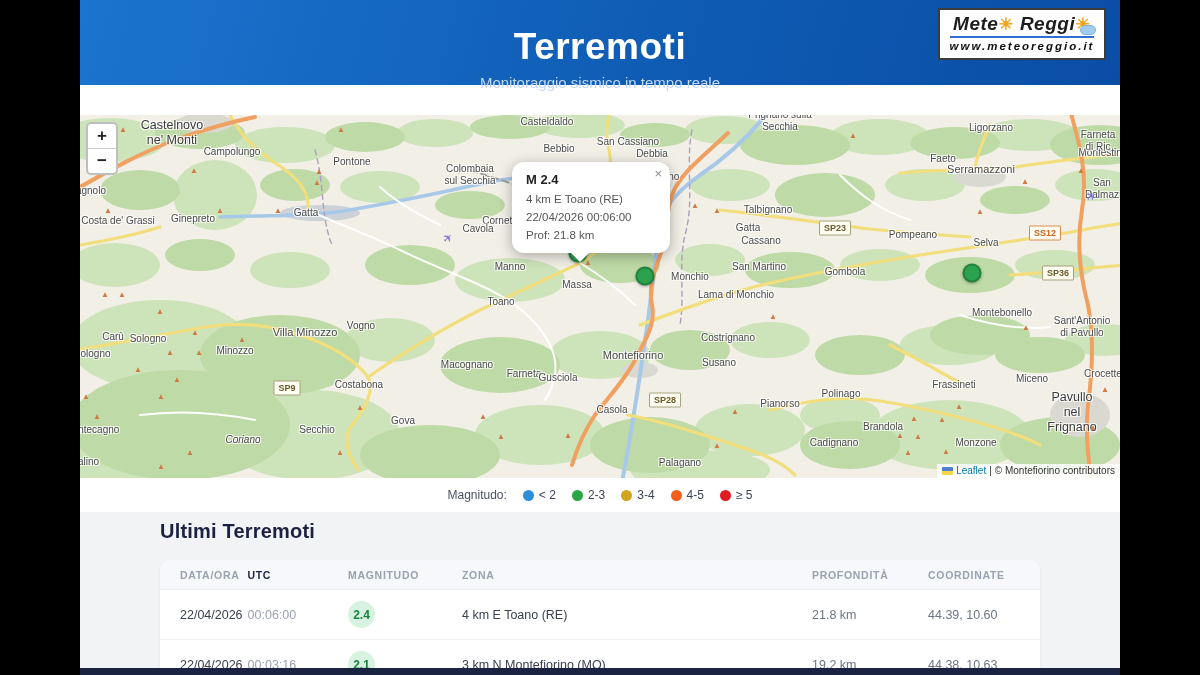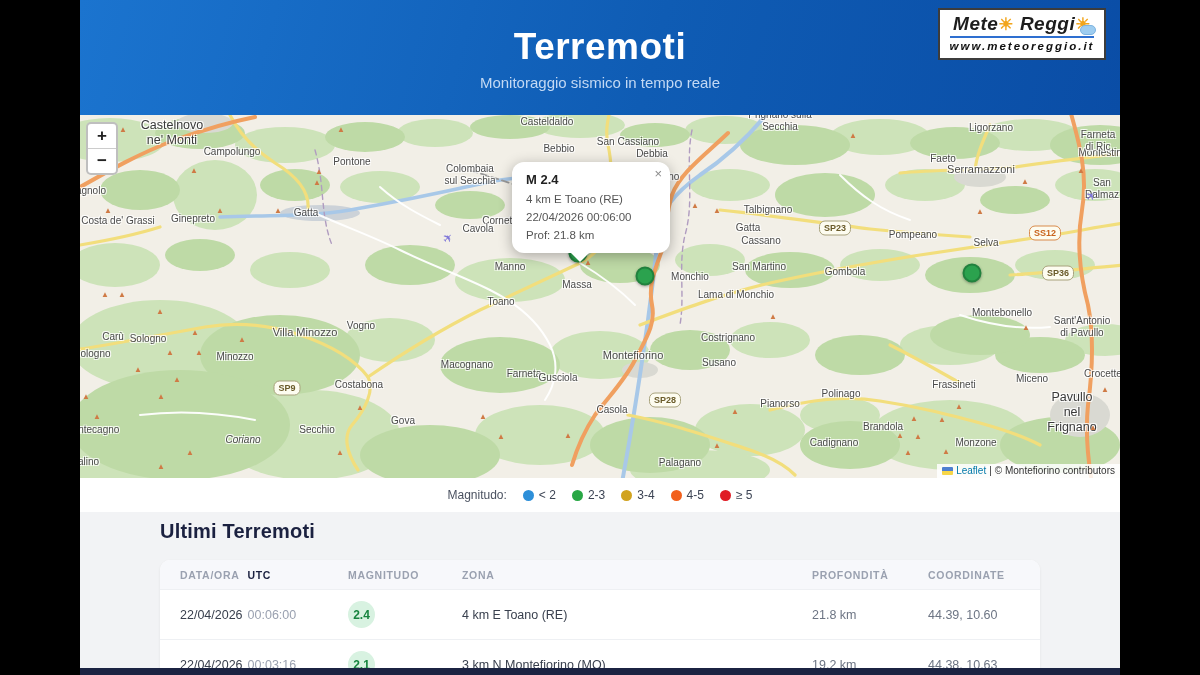--- a/index.html
+++ b/index.html
@@ -1,20 +1,20 @@
 <!DOCTYPE html>
 <html><head>
 <meta charset="utf-8">
 <style>
   html,body{margin:0;padding:0;background:#000;font-family:"Liberation Sans",sans-serif;}
   .frame{position:relative;width:1200px;height:675px;background:#000;overflow:hidden;margin:0 auto;}
   .stage{position:absolute;left:80px;top:0;width:1040px;height:675px;background:#fff;overflow:hidden;}
 
   
-  .hdr{position:absolute;left:0;top:0;width:1040px;height:115px;
+  .hdr{position:absolute;left:0;top:0;width:1040px;height:85px;
        background:linear-gradient(105deg,#1b74cf 0%,#0f5cb4 55%,#0a4da6 100%);
        display:flex;flex-direction:column;align-items:center;justify-content:flex-start;}
   .hdr-title{margin-top:26px;font-size:37px;font-weight:bold;color:#fff;letter-spacing:.5px;}
   .hdr-sub{margin-top:6px;font-size:15px;color:#c3d9f4;}
   .hdr-url{margin-top:5px;font-size:13px;font-weight:bold;color:#eef5fe;}
   .logo{position:absolute;top:8px;right:14px;width:168px;height:52px;background:#fff;
         border:2px solid #3c3c3c;box-sizing:border-box;padding:3px 8px 2px;text-align:center;}
   .logo-line1{font-size:19px;font-weight:800;font-style:italic;color:#1d1d1d;letter-spacing:.5px;white-space:nowrap;}
   .logo-sun{color:#f2a51b;font-style:normal;font-size:17px;}
   .logo-cloudwrap{position:relative;display:inline-block;}
@@ -28,21 +28,21 @@
   .map svg{position:absolute;left:0;top:0;}
   .plbl{position:absolute;transform:translate(-50%,-50%);font-size:10px;color:#4a4a4a;
         white-space:pre-line;text-align:center;line-height:1.2;pointer-events:none;
         text-shadow:-1px -1px 0 rgba(255,255,255,.85),1px -1px 0 rgba(255,255,255,.85),
                     -1px 1px 0 rgba(255,255,255,.85),1px 1px 0 rgba(255,255,255,.85);}
   .plbl.md{font-size:11px;}
   .plbl.lg{font-size:12.5px;color:#3a3a3a;}
   .peak{position:absolute;transform:translate(-50%,-50%);color:#cf7a45;font-size:8px;line-height:1;pointer-events:none;}
   .plane{position:absolute;transform:translate(-50%,-50%) rotate(-45deg);color:#7f76d8;font-size:12px;pointer-events:none;}
   .rbadge{position:absolute;transform:translate(-50%,-50%);font-size:9px;font-weight:bold;color:#6a5b2a;
-          background:#fdfcf0;border:1px solid #a8a27c;border-radius:6px;padding:0px 4px;line-height:13px;}
+          background:#fdfcf0;border:1px solid #a8a27c;border-radius:1px;padding:0px 4px;line-height:13px;}
   .rbadge.ss{color:#c9641e;border-color:#d98a4a;}
   .qmarker{position:absolute;transform:translate(-50%,-50%);width:15px;height:15px;border-radius:50%;
            background:#2ba24e;border:2px solid #21823e;box-shadow:0 1px 3px rgba(0,0,0,.35);cursor:pointer;}
 
   .zoomctl{position:absolute;left:6px;top:7px;width:28px;background:#fff;border:2px solid rgba(0,0,0,.25);
            border-radius:5px;overflow:hidden;}
   .zoombtn{width:28px;height:24px;display:flex;align-items:center;justify-content:center;
            font-size:17px;font-weight:bold;color:#222;cursor:pointer;}
   .zoombtn:first-child{border-bottom:1px solid #ccc;}
 
@@ -245,21 +245,21 @@
           <span class="plbl" style="left: 656px; top: 180px;">Lama di Monchio</span>
           <span class="plbl" style="left: 765px; top: 157px;">Gombola</span>
           <span class="plbl" style="left: 610px; top: 162px;">Monchio</span>
           <span class="plbl" style="left: 430px; top: 152px;">Manno</span>
           <span class="plbl" style="left: 497px; top: 170px;">Massa</span>
           <span class="plbl" style="left: 421px; top: 187px;">Toano</span>
           <span class="plbl" style="left: 33px; top: 222px;">Carù</span>
           <span class="plbl" style="left: 68px; top: 224px;">Sologno</span>
           <span class="plbl" style="left: 8px; top: 239px;">e Sologno</span>
           <span class="plbl md" style="left: 225px; top: 218px;">Villa Minozzo</span>
-          <span class="plbl" style="left: 155px; top: 242px;">Minozzo</span>
+          <span class="plbl" style="left: 155px; top: 236px;">Minozzo</span>
           <span class="plbl" style="left: 281px; top: 211px;">Vogno</span>
           <span class="plbl" style="left: 279px; top: 270px;">Costabona</span>
           <span class="plbl" style="left: 16px; top: 315px;">ontecagno</span>
           <span class="plbl" style="left: 163px; top: 325px; font-style: italic;">Coriano</span>
           <span class="plbl" style="left: 237px; top: 315px;">Secchio</span>
           <span class="plbl" style="left: 323px; top: 306px;">Gova</span>
           <span class="plbl" style="left: 6px; top: 347px;">salino</span>
           <span class="plbl" style="left: 387px; top: 250px;">Macognano</span>
           <span class="plbl" style="left: 444px; top: 259px;">Farneta</span>
           <span class="plbl" style="left: 478px; top: 263px;">Gusciola</span>

